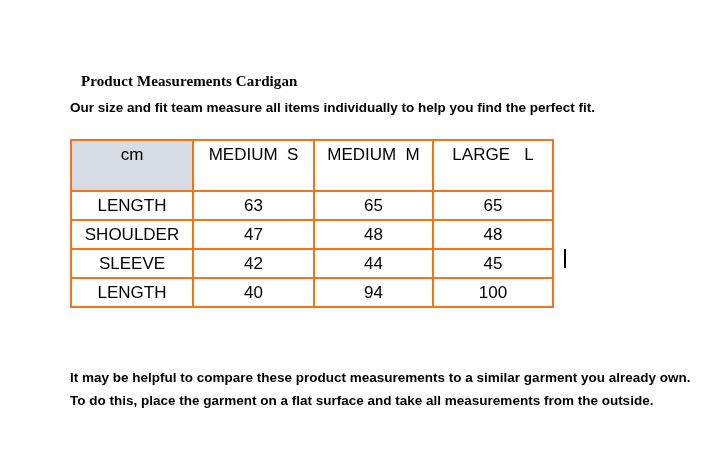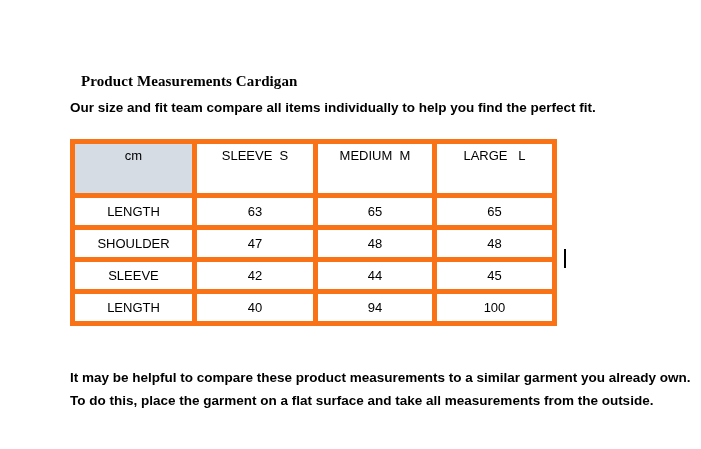--- a/index.html
+++ b/index.html
@@ -14,22 +14,22 @@
   }
   .intro{
     position:absolute;left:70px;top:100px;margin:0;
     font-size:13.5px;font-weight:700;white-space:nowrap;
   }
   .size-table{
     position:absolute;left:70px;top:139px;
     border-collapse:collapse;table-layout:fixed;
   }
   .size-table th,.size-table td{
-    border:5px solid #f97316;text-align:center;
-    font-size:13px;font-weight:400;padding:0;
+    border:2px solid #f97316;text-align:center;
+    font-size:17px;font-weight:400;padding:0;
   }
   .size-table th{
     height:45px;vertical-align:top;padding-top:4px;white-space:pre;
   }
   .size-table td{height:27px;vertical-align:middle;}
   .c1{width:122px}.c2{width:121px}.c3{width:119px}.c4{width:120px}
   .note{
     position:absolute;left:70px;top:366px;margin:0;
     font-size:13.5px;font-weight:700;line-height:23px;white-space:nowrap;
   }
@@ -37,33 +37,33 @@
     position:absolute;left:564px;top:249px;width:2px;height:19px;background:#000;
   }
 </style>
 </head>
 <body>
 
 <div class="page">
 
   <h1 class="title">Product Measurements Cardigan</h1>
 
-  <p class="intro">Our size and fit team compare all items individually to help you find the perfect fit.</p>
+  <p class="intro">Our size and fit team measure all items individually to help you find the perfect fit.</p>
 
   <table class="size-table">
     <colgroup>
       <col class="c1">
         <col class="c2">
         <col class="c3">
         <col class="c4">
     </colgroup>
     <thead>
       <tr>
         <th class="shaded" style="background: rgb(213, 220, 228);">cm</th>
-        <th>SLEEVE  S</th>
+        <th>MEDIUM  S</th>
         <th>MEDIUM  M</th>
         <th>LARGE   L</th>
       </tr>
     </thead>
     <tbody>
       <tr>
         <td>LENGTH</td>
         <td>63</td>
         <td>65</td>
         <td>65</td>

